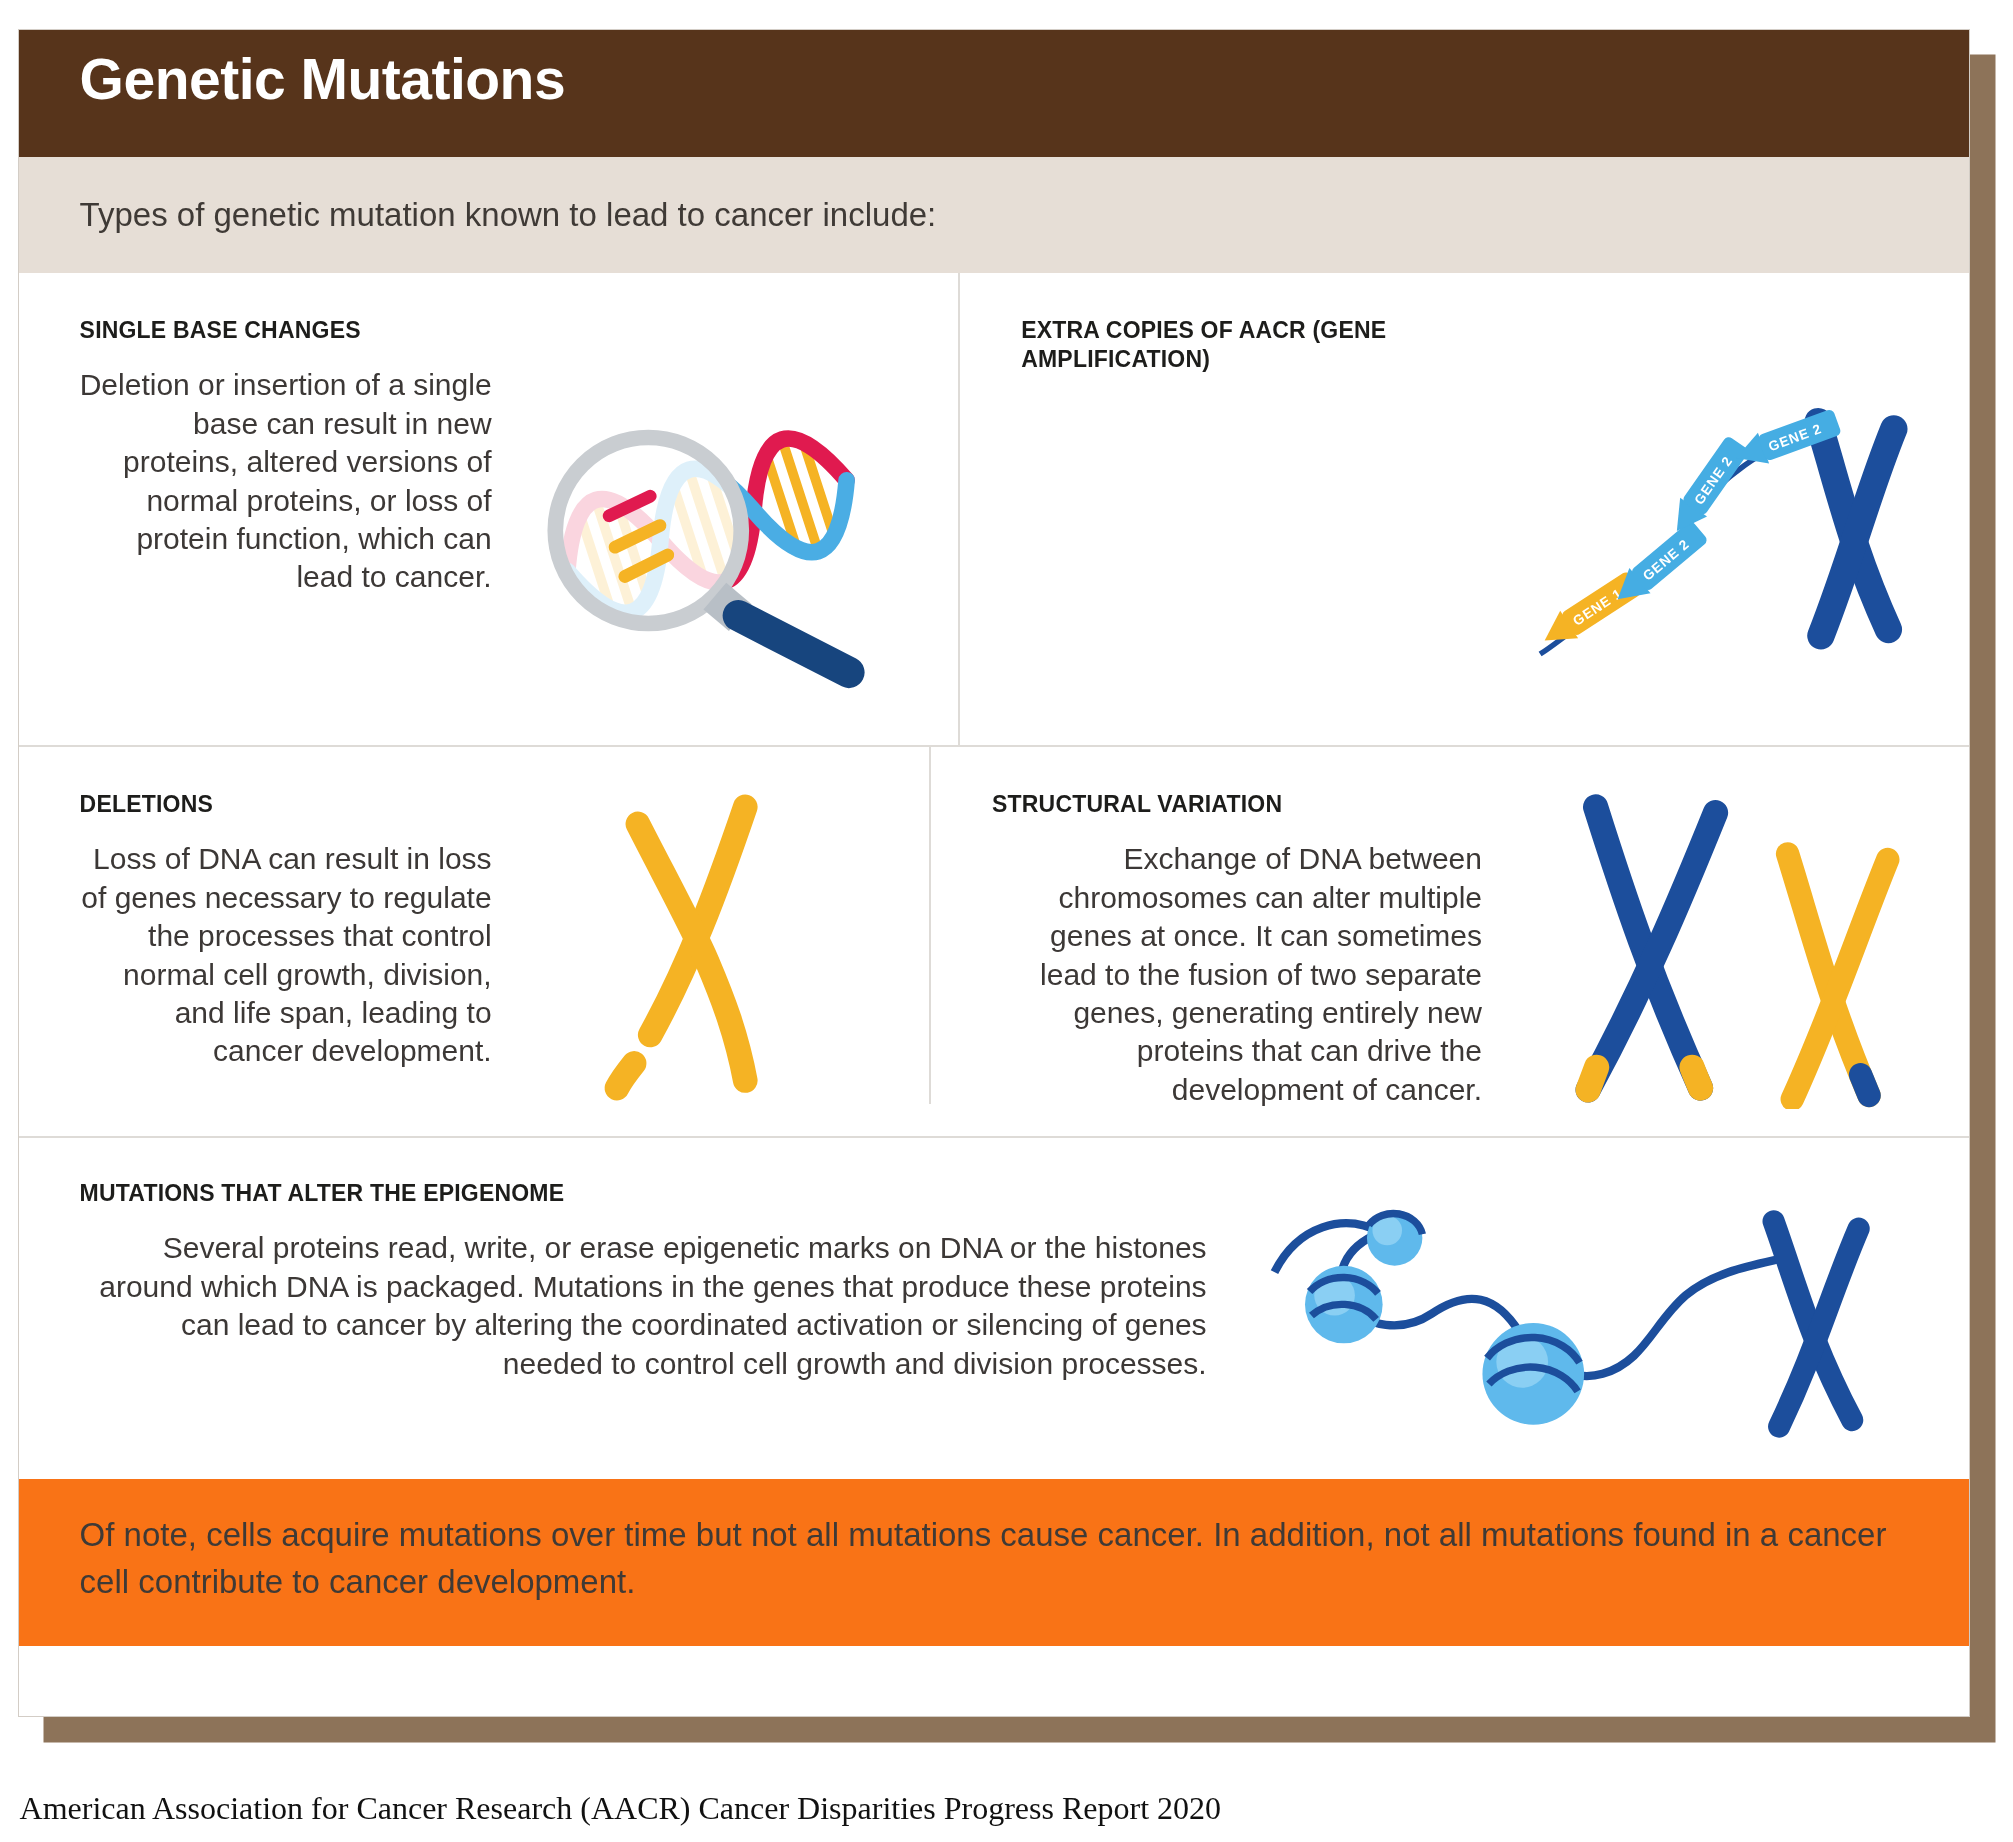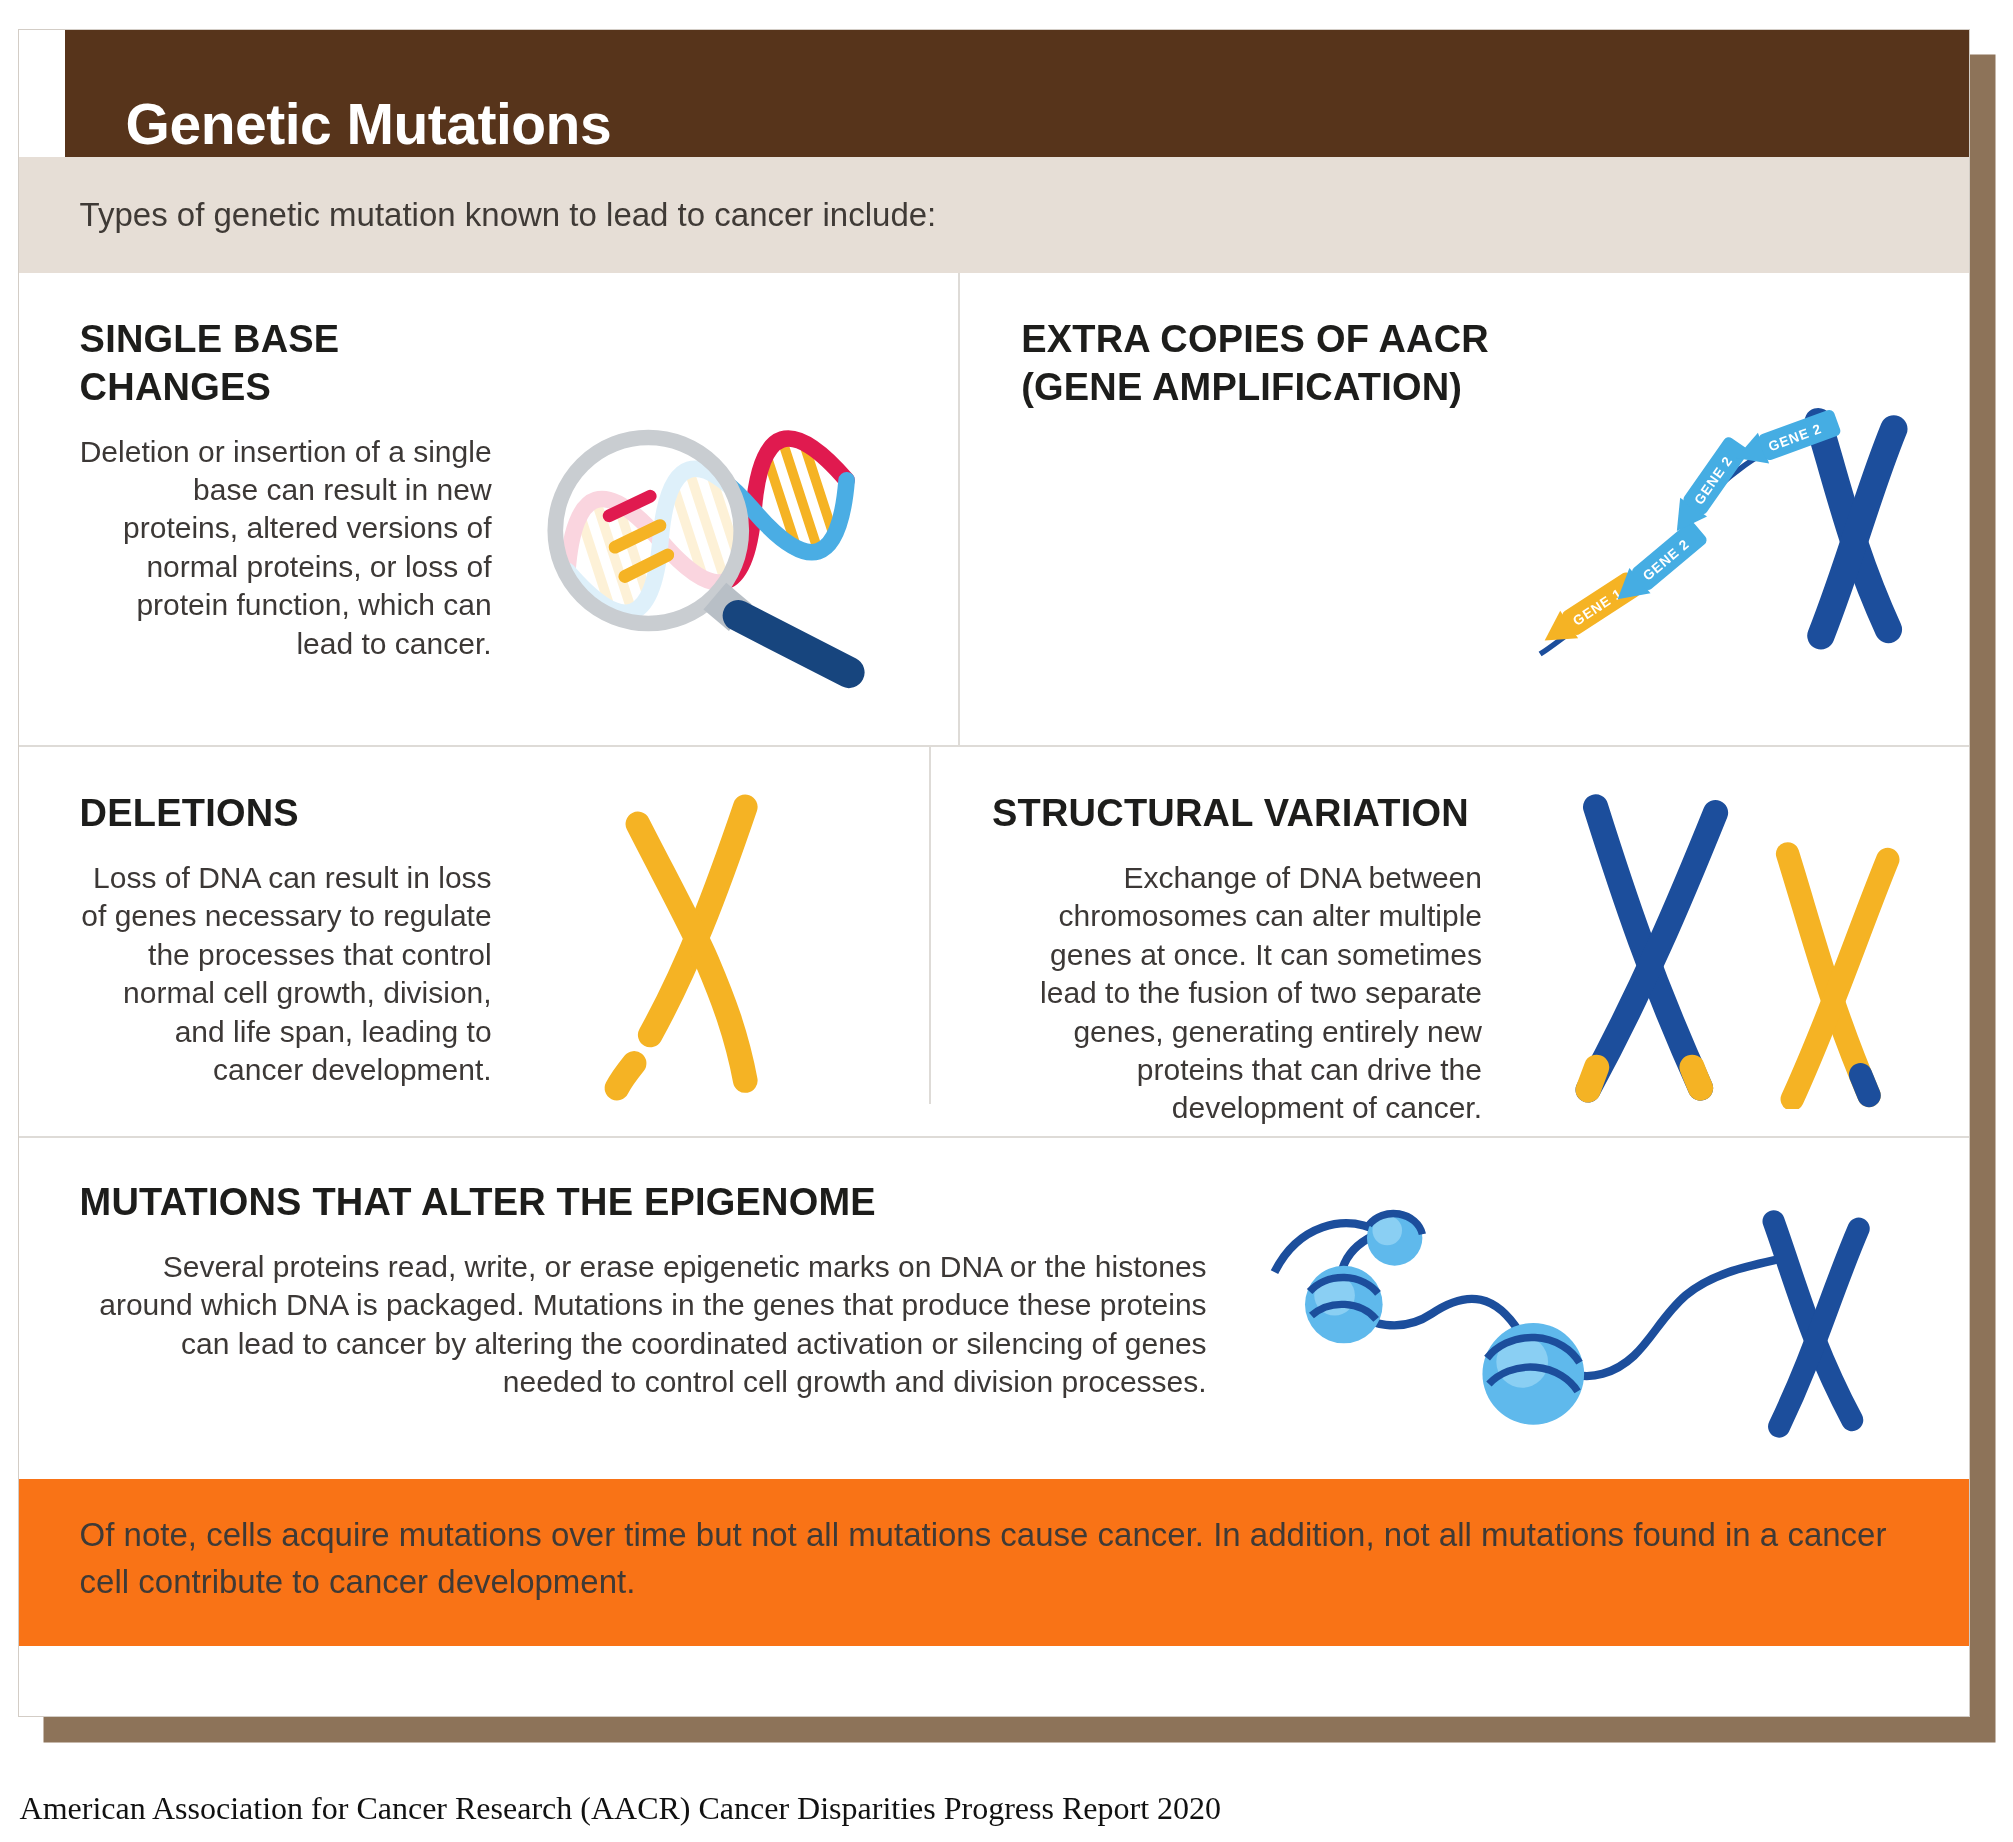--- a/index.html
+++ b/index.html
@@ -14,23 +14,22 @@
     position:absolute; left:17.6px; top:29px;
     width:1952px; height:1688px;
     background:#ffffff;
     border:1px solid #d3cdc6;
     box-shadow:25.5px 25.5px 0 0 #8d7359;
     display:flex; flex-direction:column;
   }
   .card-header {
     height:127px; flex:0 0 127px;
     background:#57341b;
-    display:flex; align-items:flex-end;
-    padding:0 61px;
-    margin-left:46px;
+    display:flex; align-items:flex-start;
+    padding:16px 61px;
   }
   .card-header h1 {
     color:#ffffff; font-size:57px; font-weight:700; letter-spacing:-0.5px;
   }
   .intro {
     height:116px; flex:0 0 116px;
     background:#e6ded6;
     display:flex; align-items:center;
     padding:0 61px;
     font-size:33px; color:#3f3a36;
@@ -39,21 +38,21 @@
   .cell {
     display:flex; gap:19.6px;
     padding:43px 55px 0 61px;
   }
   .row1 .cell { height:472px; }
   .row2 .cell { height:359px; border-top:2px solid #dedbd7; }
   .col-right { border-left:2px solid #dedbd7; }
   .cell .text { flex:0 0 412px; }
   .col-right .text { flex:0 0 490px; }
   h2.sec-title {
-    font-size:38px; font-weight:700; color:#1d1d1b;
+    font-size:23px; font-weight:700; color:#1d1d1b;
     letter-spacing:0.2px; margin-bottom:21.6px; line-height:1.25;
   }
   .text p { font-size:30px; line-height:1.28; color:#3c3836;text-align:right; }
   .icon {
     flex:1; display:flex; align-items:center; justify-content:center;
   }
   .epigenome {
     height:343px; flex:0 0 343px;
     border-top:2px solid #dedbd7;
     display:flex; gap:23.5px;

